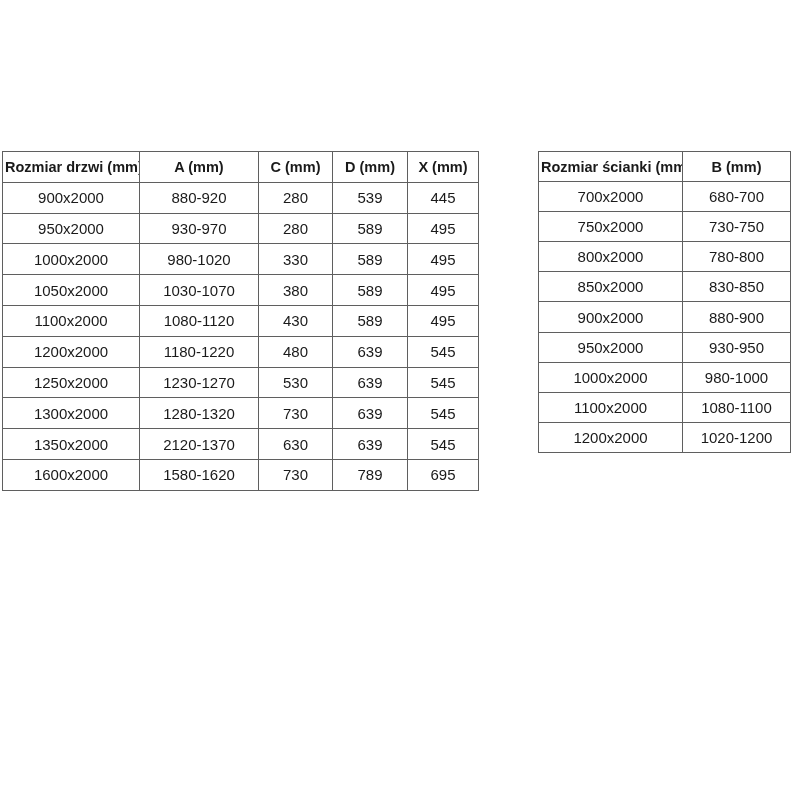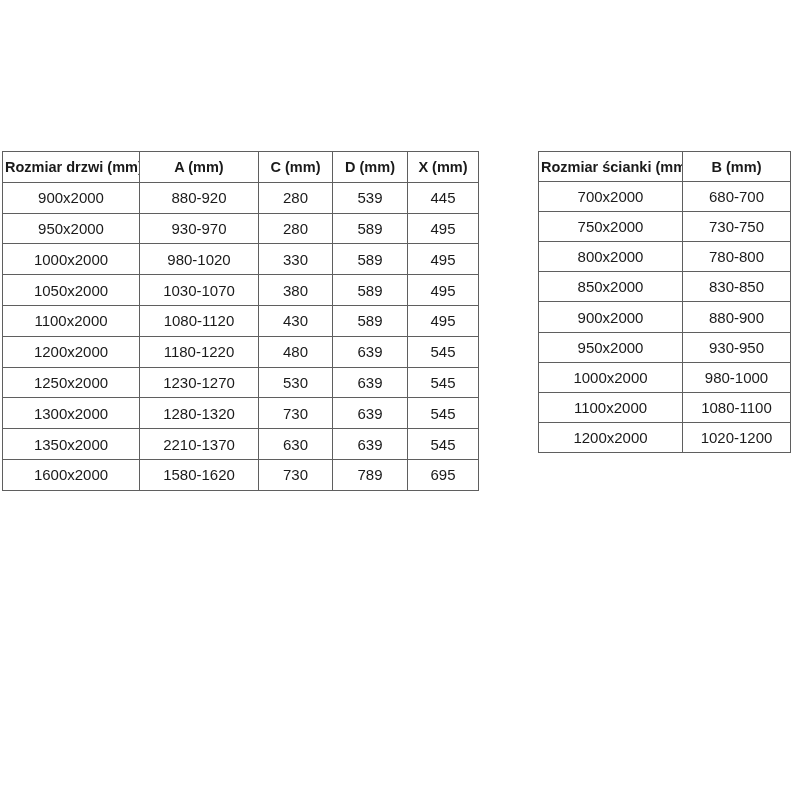--- a/index.html
+++ b/index.html
@@ -115,21 +115,21 @@
         </tr>
         <tr>
           <td>1300x2000</td>
           <td>1280-1320</td>
           <td>730</td>
           <td>639</td>
           <td>545</td>
         </tr>
         <tr>
           <td>1350x2000</td>
-          <td>2210-1370</td>
+          <td>2120-1370</td>
           <td>630</td>
           <td>639</td>
           <td>545</td>
         </tr>
         <tr>
           <td>1600x2000</td>
           <td>1580-1620</td>
           <td>730</td>
           <td>789</td>
           <td>695</td>

